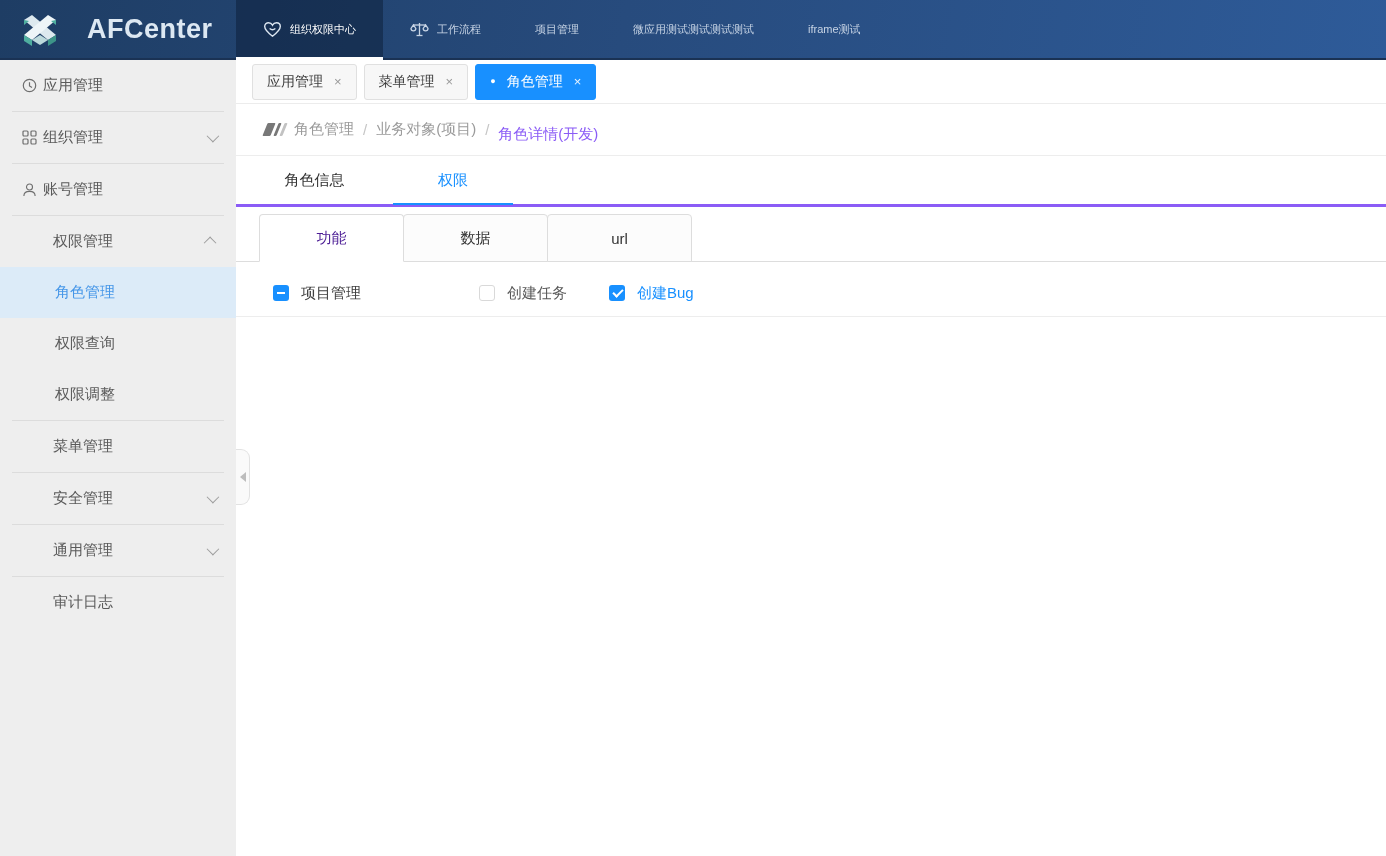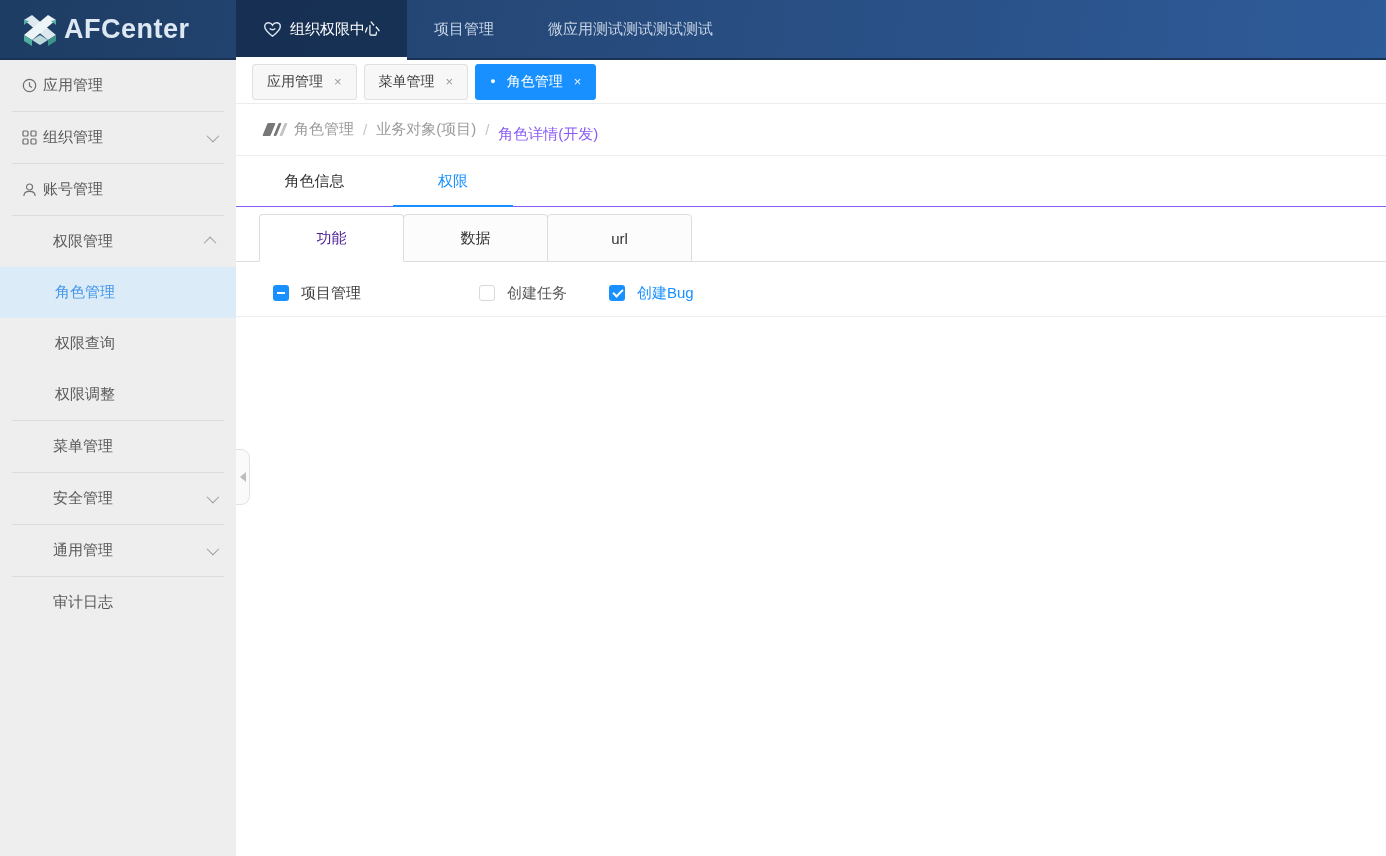--- a/index.html
+++ b/index.html
@@ -3,25 +3,25 @@
 <meta charset="utf-8">
 <style>
   html,body{margin:0;padding:0;background:#fff;}
   body{font-family:"Liberation Sans","DejaVu Sans",sans-serif;}
   .app{position:relative;width:1386px;height:856px;overflow:hidden;background:#fff;}
 
   
   .header{position:absolute;left:0;top:0;width:100%;height:58px;
     background:linear-gradient(100deg,#1e3d64 0%,#274b7d 45%,#2e5b99 100%);
     border-bottom:2px solid #1a3254;display:flex;align-items:stretch;}
-  .logo{width:236px;display:flex;align-items:center;padding-left:20px;box-sizing:border-box;gap:4px;cursor:pointer;}
+  .logo{width:236px;display:flex;align-items:center;padding-left:20px;box-sizing:border-box;gap:27px;cursor:pointer;}
   .logo-text{font-size:27px;font-weight:bold;color:#dde8f2;letter-spacing:.5px;}
   .topnav{display:flex;align-items:stretch;}
   .nav-item{position:relative;display:flex;align-items:center;gap:8px;padding:0 27px;
-    color:#c7d4e5;font-size:15px;cursor:pointer;white-space:nowrap;}
+    color:#c7d4e5;font-size:11px;cursor:pointer;white-space:nowrap;}
   .nav-item.active{background:rgba(8,22,42,.42);color:#fff;}
   .nav-item.active::after{content:'';position:absolute;left:0;right:0;bottom:-2px;height:3px;background:#fff;}
   .nav-ico{display:inline-flex;}
 
   
   .sidebar{position:absolute;left:0;top:60px;width:236px;bottom:0;background:#eeeeee;}
   .side-item{height:51px;display:flex;align-items:center;font-size:15px;color:#5a5a5a;cursor:pointer;box-sizing:border-box;}
   .side-item .lbl{margin-left:6px;}
   .side-item.iconed{padding-left:22px;}
   .side-item.plain{padding-left:47px;}
@@ -55,21 +55,21 @@
   .bc-ico{display:inline-flex;align-items:center;margin-right:9px;}
   .bc-ico i{display:inline-block;height:13px;transform:skewX(-22deg);border-radius:1px;}
   .bc-ico .b1{width:8px;background:#787878;}
   .bc-ico .b2{width:3px;background:#787878;margin-left:3px;}
   .bc-ico .b3{width:3px;background:#c2c2c2;margin-left:3px;}
   .crumb{color:#9b9b9b;cursor:pointer;}
   .crumb.current{color:#8b5cf6;cursor:default;margin-top:9px;}
   .bc-sep{color:#c5c5c5;margin:0 9px;}
 
   
-  .dtabs{height:51px;box-sizing:border-box;border-bottom:1px solid #8b5cf6;display:flex;align-items:stretch;}
+  .dtabs{height:51px;box-sizing:border-box;border-bottom:3px solid #8b5cf6;display:flex;align-items:stretch;}
   .dtab{display:flex;align-items:center;justify-content:center;font-size:15px;color:#333;cursor:pointer;position:relative;}
   .dtab.t0{width:157px;}
   .dtab.t1{width:120px;}
   .dtab.active{color:#1890ff;justify-content:center;}
   .dtab.active::after{content:'';position:absolute;left:0;right:0;bottom:-1px;height:2px;background:#1890ff;}
 
   
   .ptabs{position:relative;height:48px;margin-top:7px;padding-left:23px;display:flex;align-items:flex-start;}
   .ptabs::after{content:'';position:absolute;left:0;right:0;bottom:0;height:1px;background:#dddddd;}
   .ptab{position:relative;width:145px;height:48px;box-sizing:border-box;border:1px solid #dddddd;background:#fcfcfc;
@@ -116,24 +116,39 @@
       <div class="nav-item active">
         <span class="nav-ico">
           <svg width="19" height="17" viewBox="0 0 19 17" fill="none">
             <path d="M9.5 15.2 C4.6 11.4 1.7 8.4 1.7 5.5 C1.7 3.3 3.4 1.7 5.5 1.7 C7.2 1.7 8.7 2.7 9.5 4.2 C10.3 2.7 11.8 1.7 13.5 1.7 C15.6 1.7 17.3 3.3 17.3 5.5 C17.3 8.4 14.4 11.4 9.5 15.2 Z" stroke="#dbe5f0" stroke-width="1.4"></path>
             <path d="M6.6 7.4 Q9.5 10 12.4 7.4" stroke="#dbe5f0" stroke-width="1.3" fill="none"></path>
           </svg>
         </span>
         <span>组织权限中心</span>
       </div>
       <div class="nav-item">
+        <span class="nav-ico">
+          <svg width="19" height="17" viewBox="0 0 19 17" fill="none" stroke="#c7d4e5" stroke-width="1.3">
+            <line x1="9.5" y1="2" x2="9.5" y2="14"></line>
+            <line x1="3" y1="4" x2="16" y2="4"></line>
+            <path d="M1 7.5 A2.4 2.4 0 0 0 5.8 7.5 L3.4 4 Z"></path>
+            <path d="M13.2 7.5 A2.4 2.4 0 0 0 18 7.5 L15.6 4 Z"></path>
+            <line x1="6.5" y1="14.5" x2="12.5" y2="14.5"></line>
+          </svg>
+        </span>
+        <span>工作流程</span>
+      </div>
+      <div class="nav-item">
         <span>项目管理</span>
       </div>
       <div class="nav-item">
         <span>微应用测试测试测试测试</span>
+      </div>
+      <div class="nav-item">
+        <span>iframe测试</span>
       </div>
     </div>
   </div>
 
   <div class="sidebar">
     <div class="side-item iconed">
       <span class="side-ico">
         <svg width="15" height="15" viewBox="0 0 15 15" fill="none" stroke="#6e6e6e" stroke-width="1.2">
           <circle cx="7.5" cy="7.5" r="6.2"></circle>
           <path d="M7.5 4.2 V8 L10 9.6"></path>

